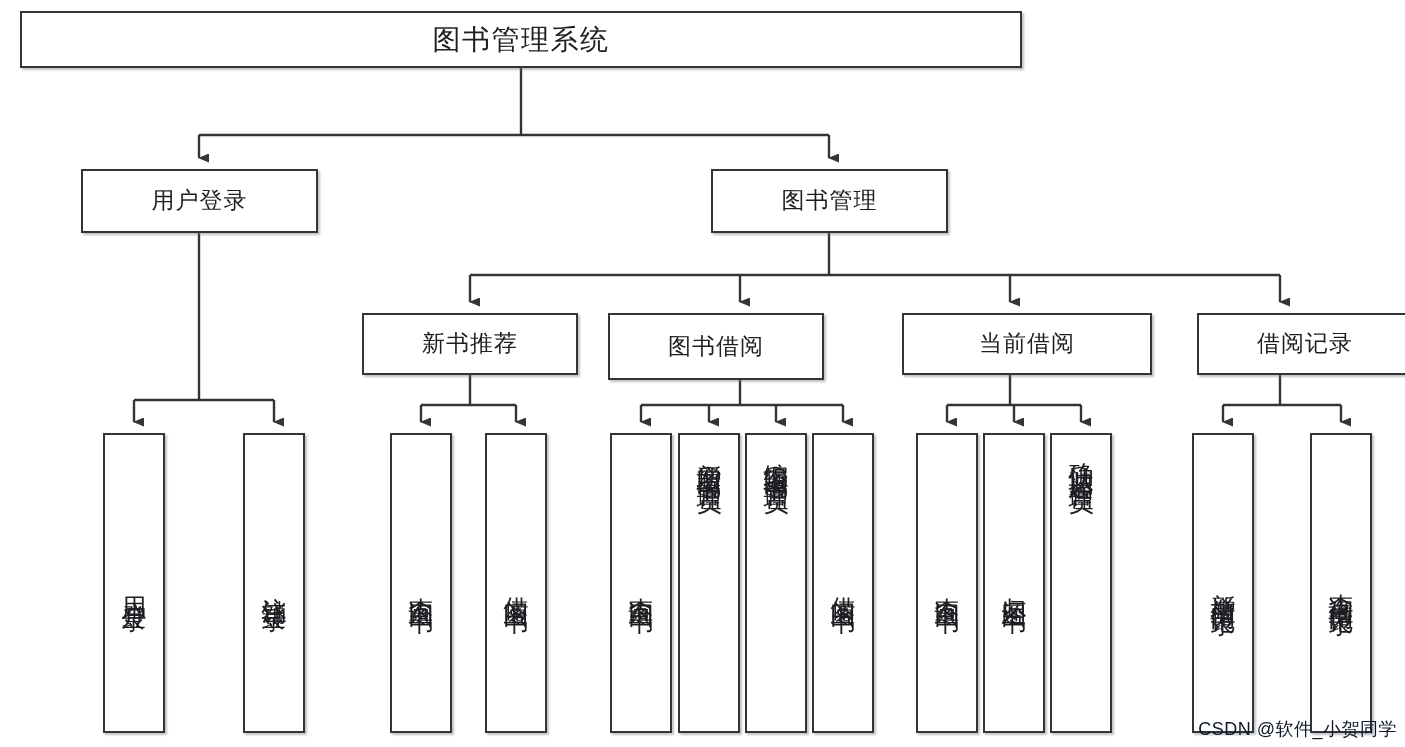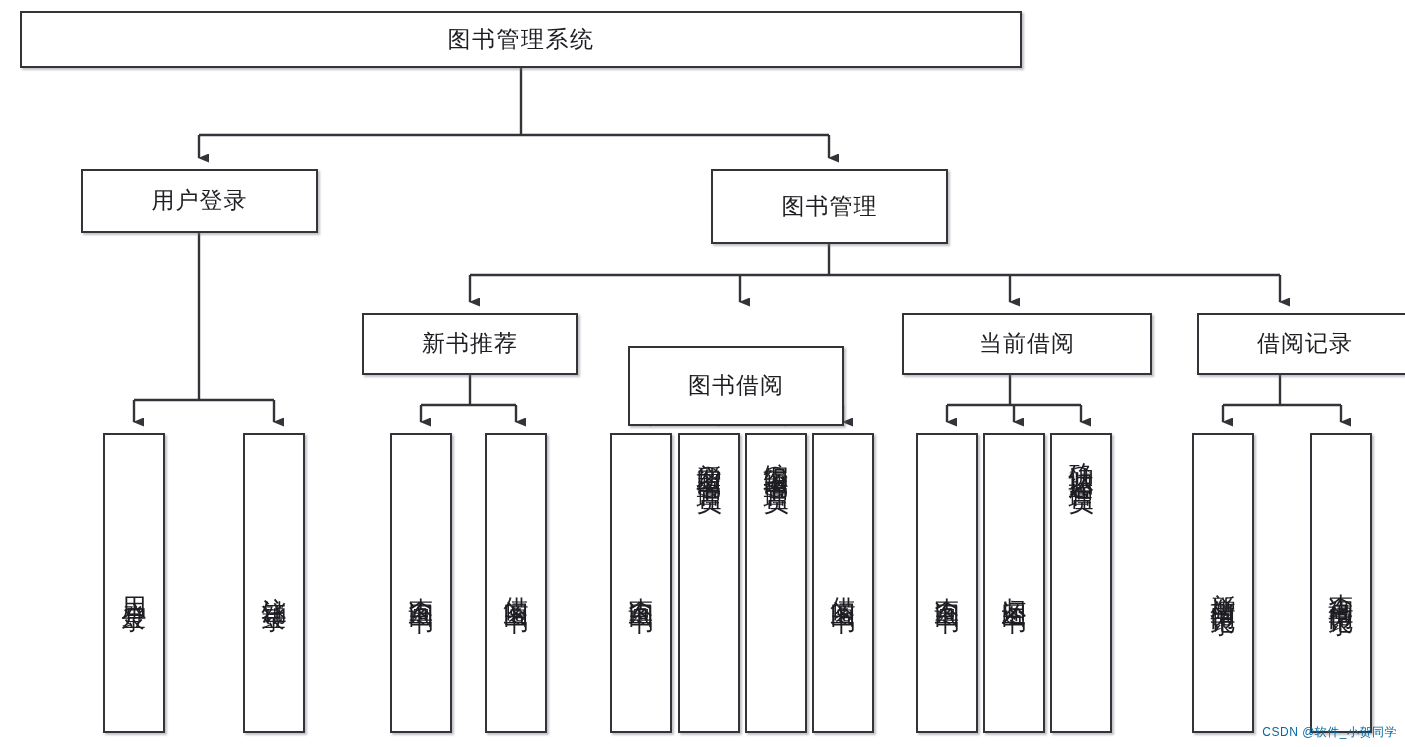--- a/index.html
+++ b/index.html
@@ -43,21 +43,21 @@
     text-align: center;
     line-height: 1.12;
     white-space: nowrap;
   }
   
   .node.horiz .label {
     font-size: 23px;
     letter-spacing: 1px;
   }
   .node.root .label {
-    font-size: 23px;
+    font-size: 28px;
     letter-spacing: 1.5px;
   }
   
   .node.vert {
     align-items: center;
     justify-content: center;
     padding-top: 4px;
   }
   .node.vert .label {
     writing-mode: vertical-rl;
@@ -69,22 +69,22 @@
   }
   
   .node.vert.long {
     align-items: flex-start;
     padding-top: 8px;
   }
   .watermark {
     position: absolute;
     right: 8px;
     bottom: 6px;
-    font-size: 12px;
-    color: #0369a1;
+    font-size: 18px;
+    color: #0f172a;
     letter-spacing: 0.5px;
     z-index: 3;
     white-space: nowrap;
   }
 </style>
 </head>
 <body>
 
 <div id="canvas">
 
@@ -131,27 +131,27 @@
       </g>
   </svg>
 
   <div id="nodes">
       <div class="node horiz root" style="left: 20px; top: 11px; width: 1002px; height: 57px;">
         <span class="label">图书管理系统</span>
       </div>
       <div class="node horiz" style="left: 81px; top: 169px; width: 237px; height: 64px;">
         <span class="label">用户登录</span>
       </div>
-      <div class="node horiz" style="left: 711px; top: 169px; width: 237px; height: 75px;">
+      <div class="node horiz" style="left: 711px; top: 169px; width: 237px; height: 64px;">
         <span class="label">图书管理</span>
       </div>
       <div class="node horiz" style="left: 362px; top: 313px; width: 216px; height: 62px;">
         <span class="label">新书推荐</span>
       </div>
-      <div class="node horiz" style="left: 628px; top: 313px; width: 216px; height: 80px; margin-top: 33px;">
+      <div class="node horiz" style="left: 608px; top: 313px; width: 216px; height: 67px;">
         <span class="label">图书借阅</span>
       </div>
       <div class="node horiz" style="left: 902px; top: 313px; width: 250px; height: 62px;">
         <span class="label">当前借阅</span>
       </div>
       <div class="node horiz" style="left: 1172px; top: 313px; width: 216px; height: 62px; margin-left: 25px;">
         <span class="label">借阅记录</span>
       </div>
       <div class="node vert" style="left: 103px; top: 433px; width: 62px; height: 300px;">
         <span class="label">用户登录</span>

